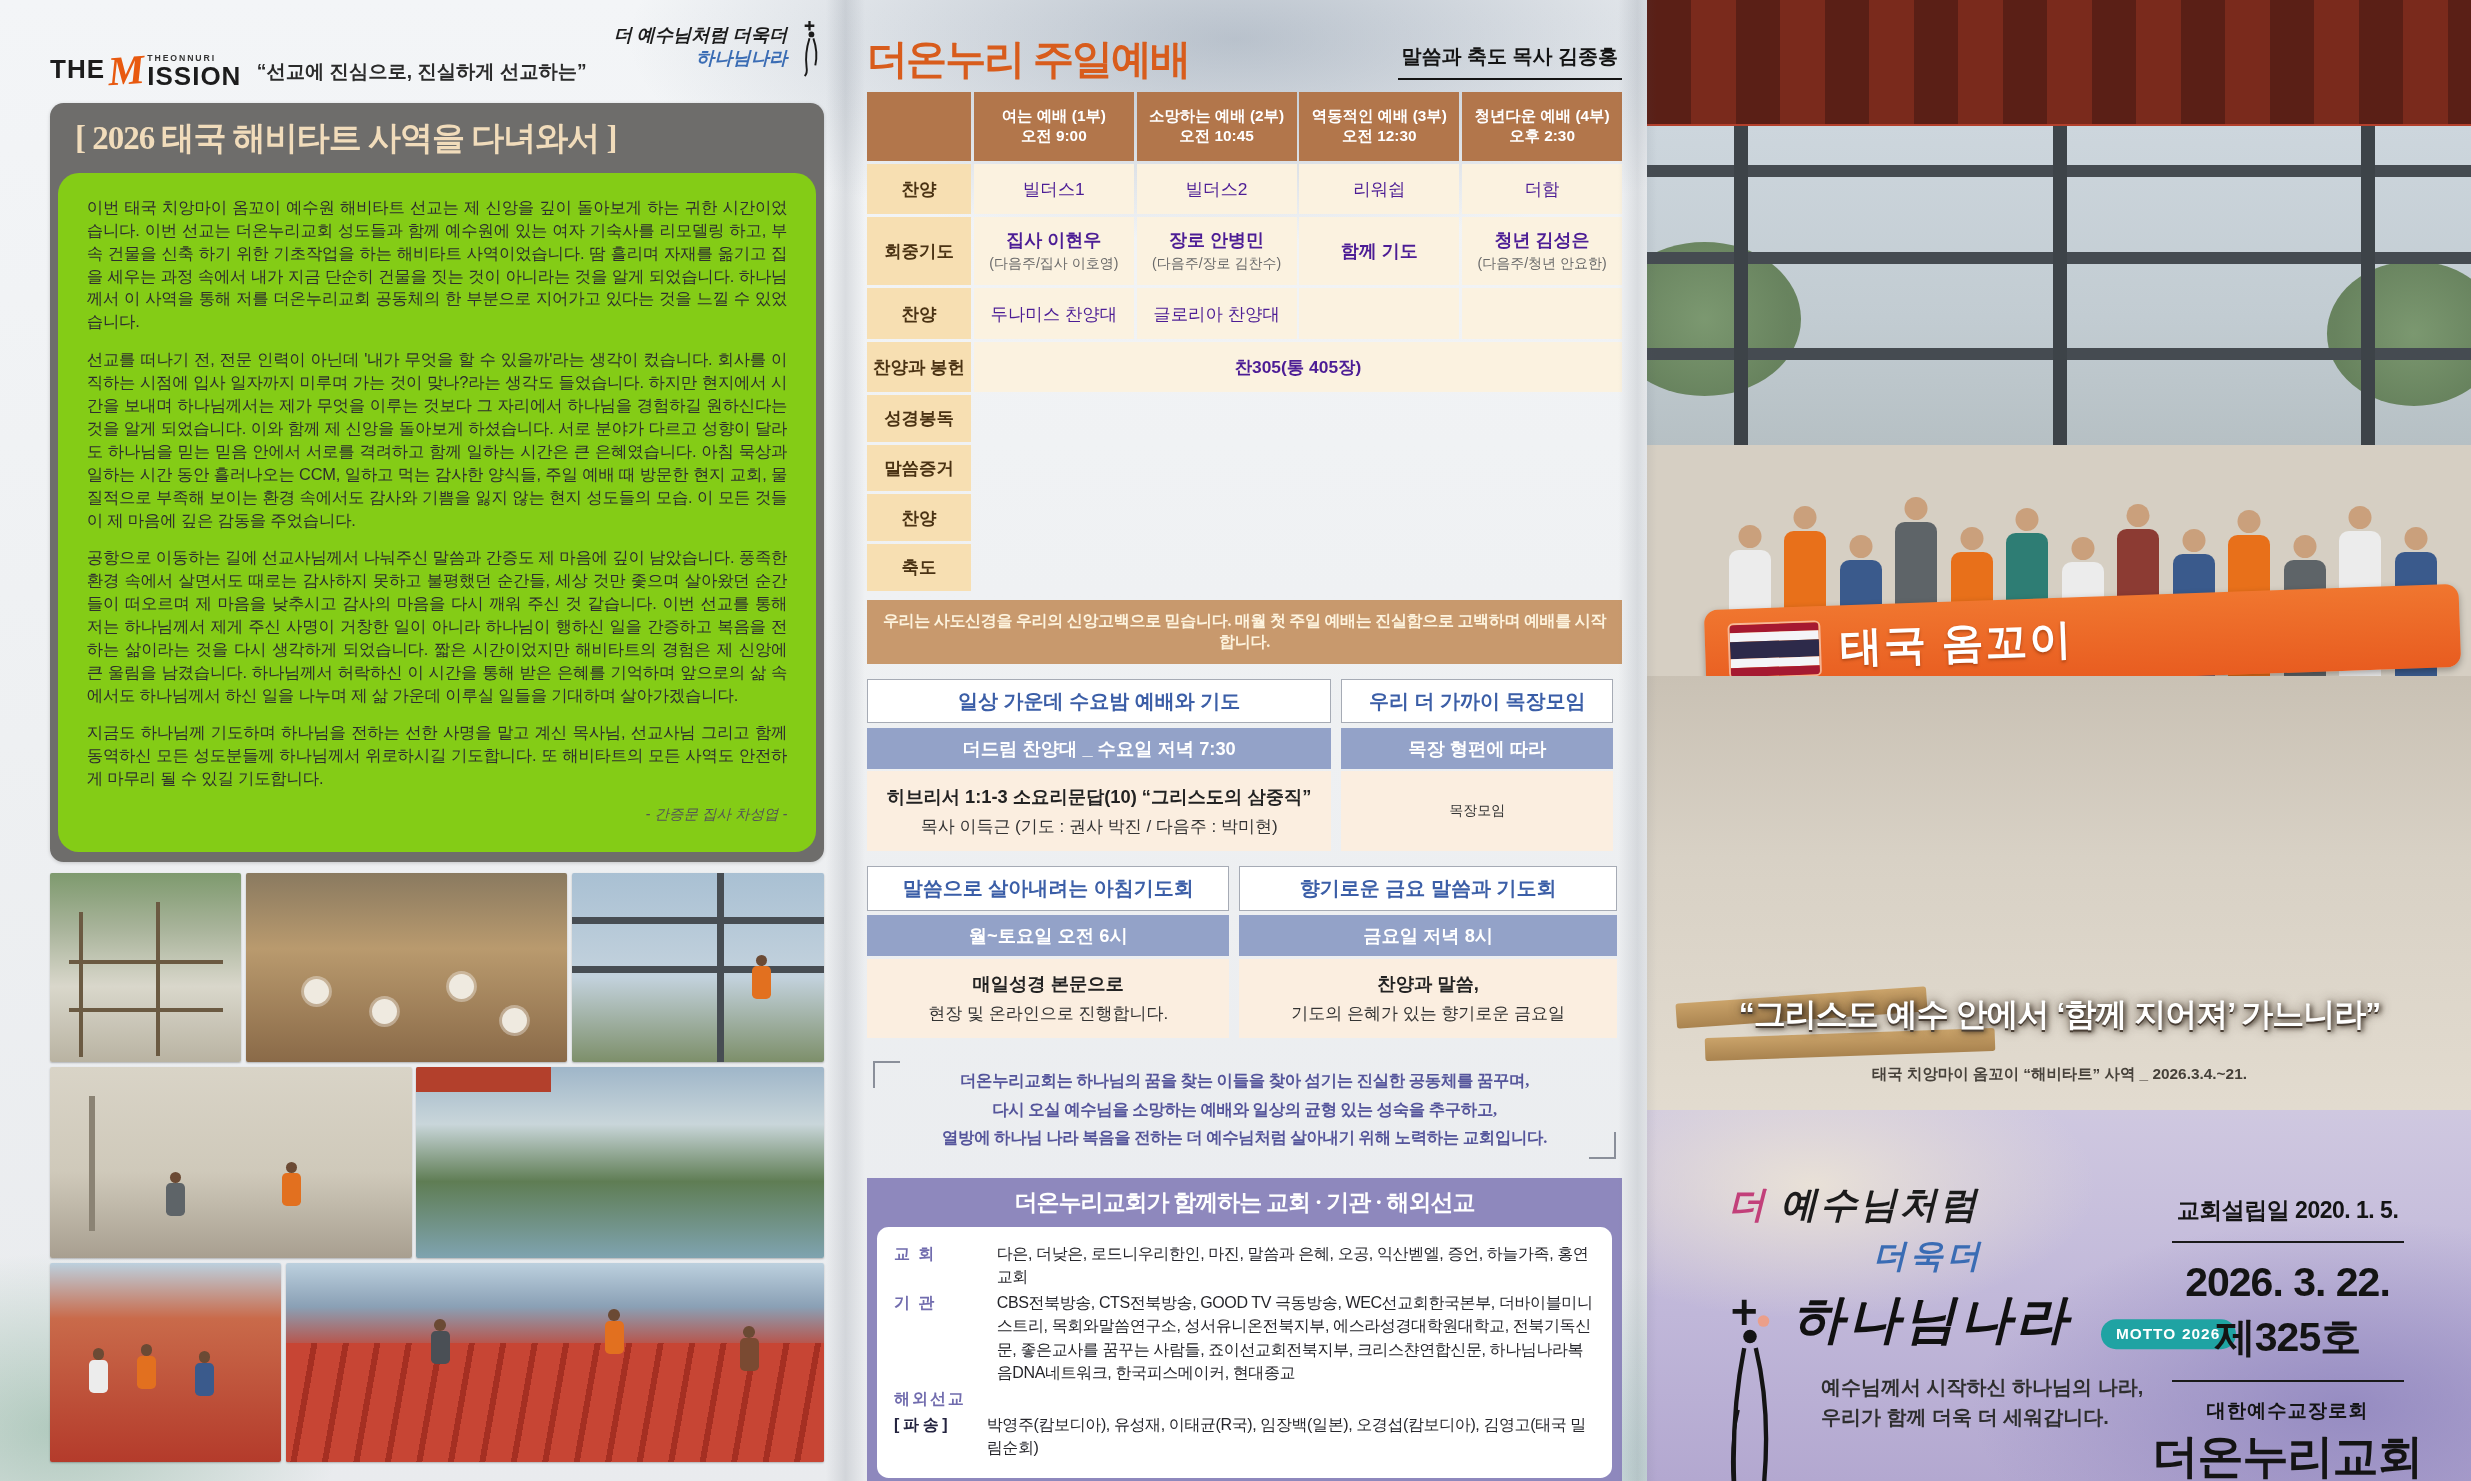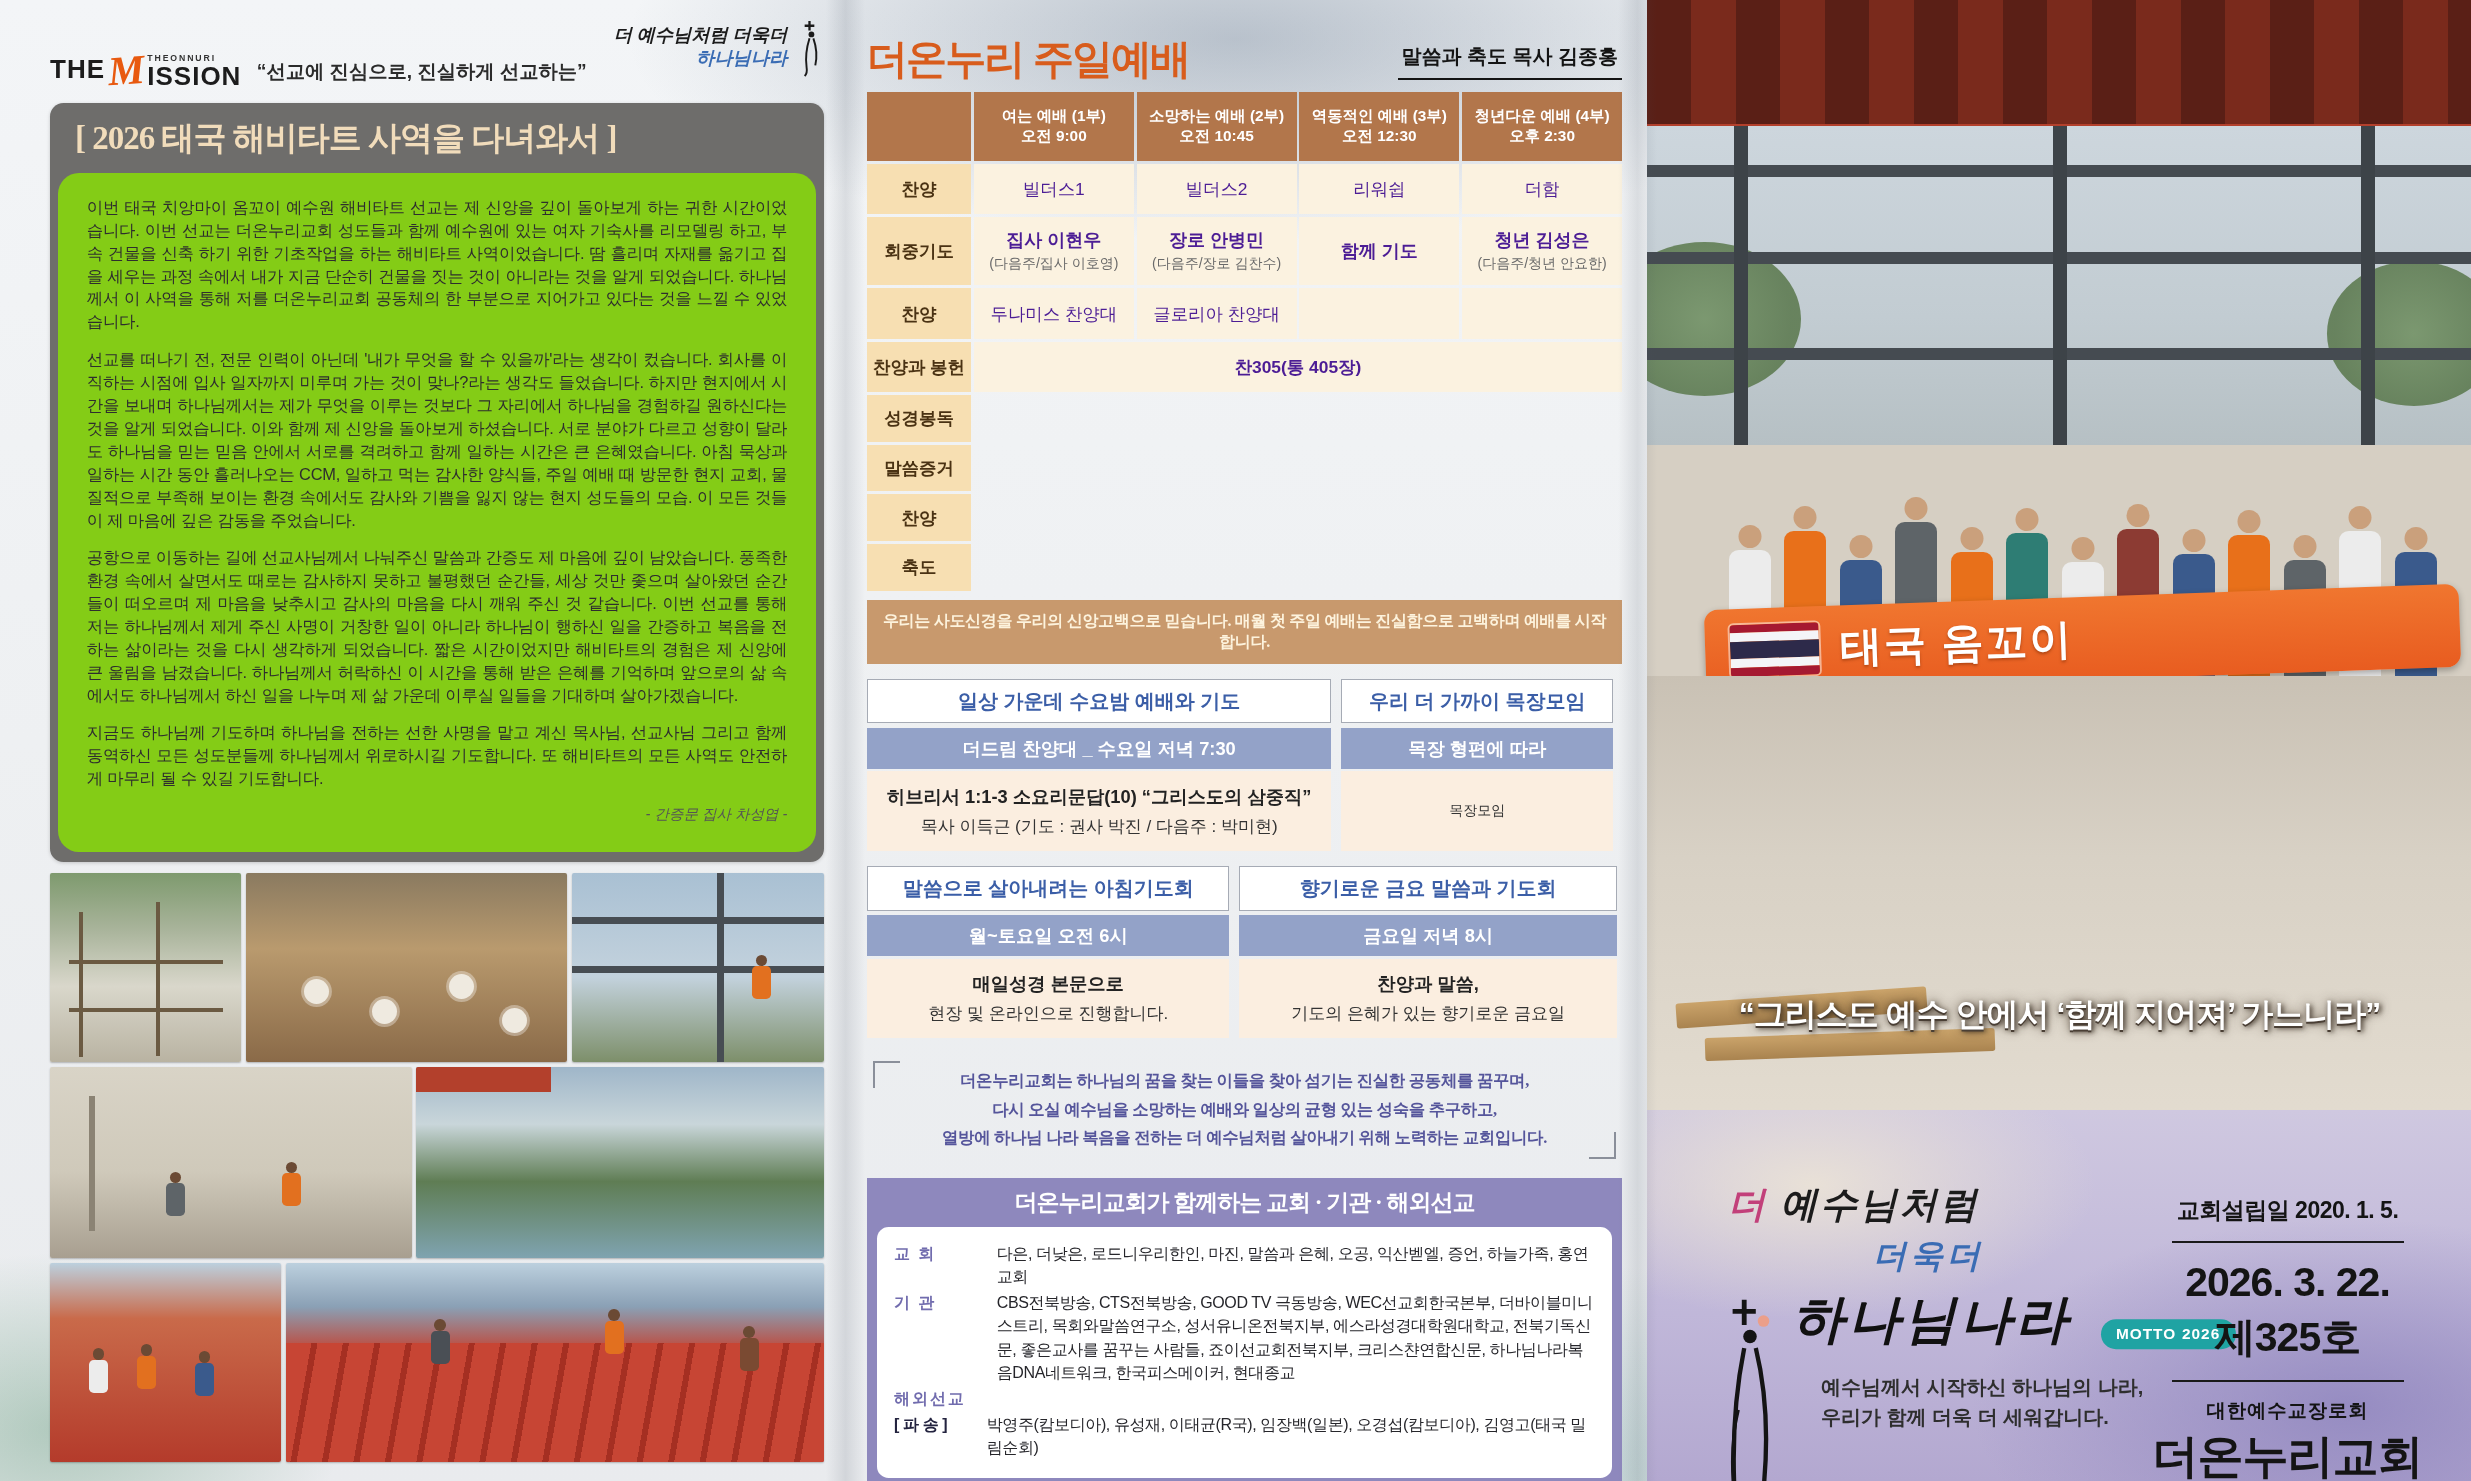--- a/index.html
+++ b/index.html
@@ -433,20 +433,21 @@
     <div class="mosaic">
       <i style="left:116px;top:1110px;width:21px;height:21px;background:#b9ab8e"></i>
       <i style="left:193px;top:1137px;width:17.4px;height:17.4px;background:#a79ecf"></i>
       <i style="left:309px;top:1116px;width:19.3px;height:19.3px;background:#cbbf9f"></i>
       <i style="left:415px;top:1145px;width:15.4px;height:15.4px;background:#9a90c4"></i>
       <i style="left:521px;top:1112px;width:21px;height:21px;background:#b9ab8e"></i>
       <i style="left:628px;top:1139px;width:17.4px;height:17.4px;background:#a79ecf"></i>
       <i style="left:734px;top:1118px;width:19.3px;height:19.3px;background:#cbbf9f"></i>
     </div>
     <div class="quote">“그리스도 예수 안에서 ‘함께 지어져’ 가느니라”</div>
+    <div class="caption">태국 치앙마이 옴꼬이 “해비타트” 사역 _ 2026.3.4.~21.</div>
 
     <div class="wash"></div>
 
     <div class="motto">
       <svg class="fig figure-svg" width="70" height="280" viewBox="0 0 72 290">
         <path d="M30 6 v26 M18 18 h24" stroke="#141414" stroke-width="5" fill="none"></path>
         <circle cx="36" cy="44" r="7" fill="#141414"></circle>
         <circle cx="50" cy="28" r="6" fill="#eb9f8a"></circle>
         <path d="M30 56 q-14 70 -10 150 q2 40 -6 74 M42 56 q16 66 8 146 q-2 40 4 80" stroke="#141414" stroke-width="4.5" fill="none"></path>
         <path d="M24 120 q-10 40 -4 90" stroke="#141414" stroke-width="3" fill="none"></path>

